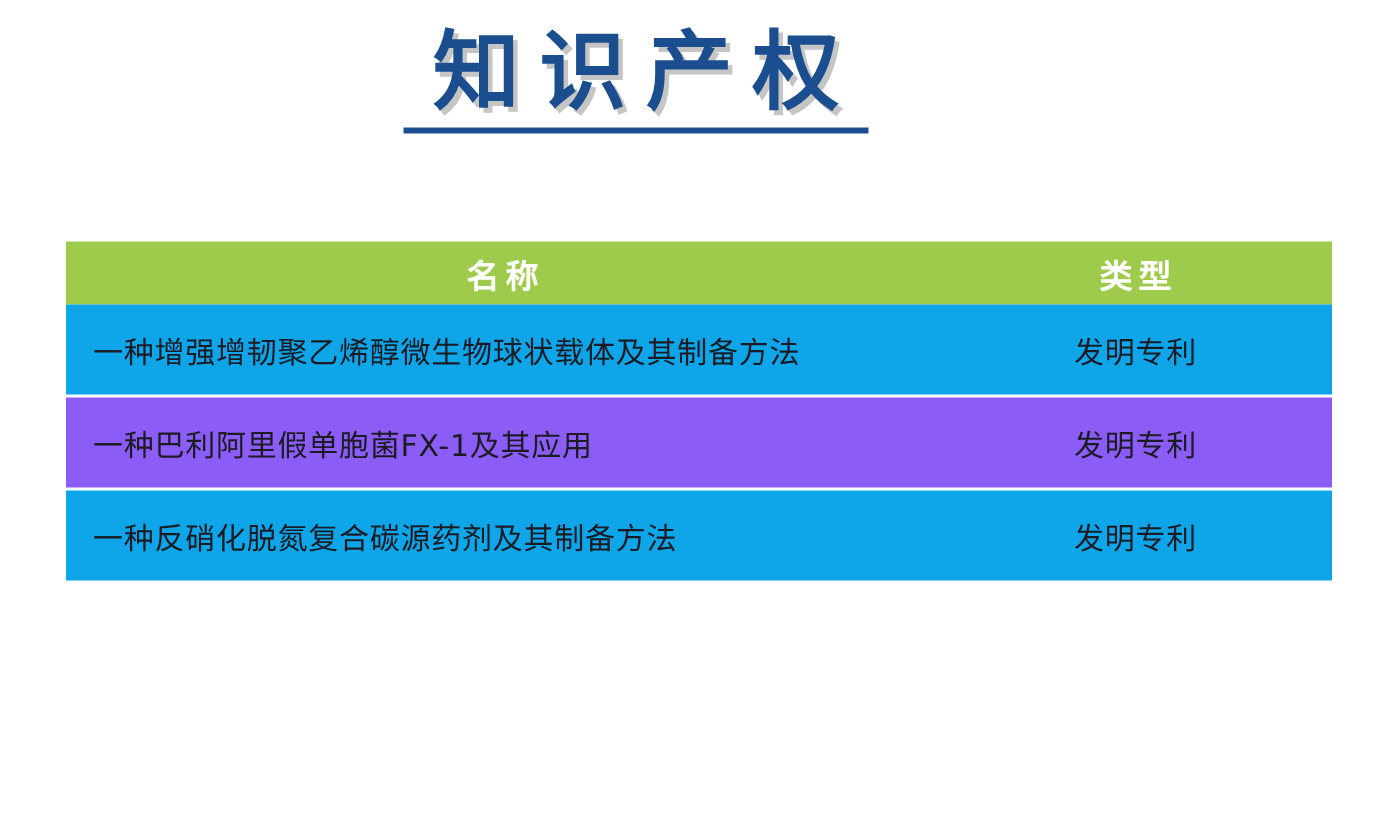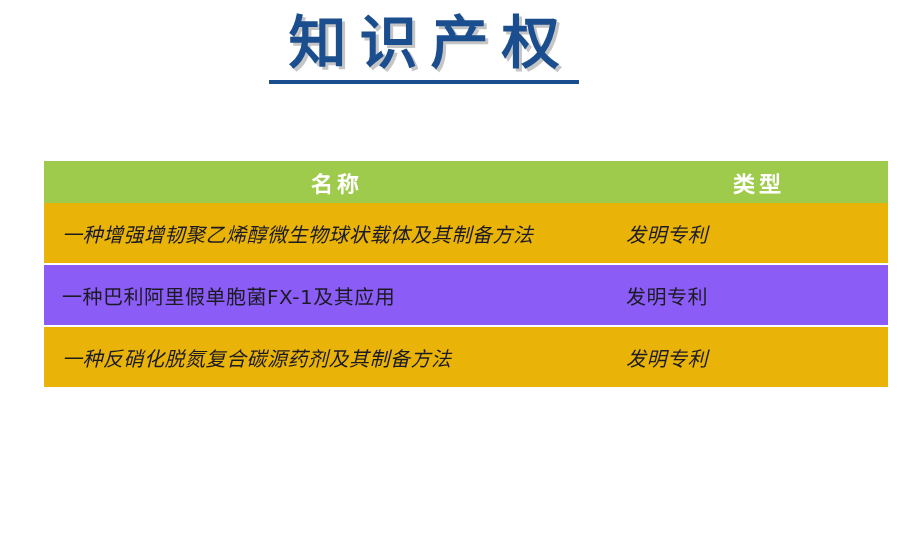--- a/index.html
+++ b/index.html
@@ -17,21 +17,21 @@
   }
 
   
   .page-title-wrap {
     position: absolute;
     left: 0;
     top: 14px;
     width: 848px;
     height: 80px;
     display: flex;
-    align-items: flex-start;
+    align-items: center;
     justify-content: center;
   }
   .page-title {
     font-size: 58px;
     font-weight: bold;
     color: #1b4e8e;
     letter-spacing: 13px;
     text-indent: 13px;
     line-height: 1;
     padding: 0 6px 8px 6px;
@@ -72,30 +72,30 @@
     font-size: 20px;
     color: #1b1b24;
     vertical-align: middle;
     border: none;
     border-bottom: 2px solid #ffffff;
     font-weight: normal;
   }
   .ip-table tbody tr:last-child td {
     border-bottom: none;
   }
-  .ip-table tbody tr.row-odd td  { background: #eab308; font-style: italic; }
+  .ip-table tbody tr.row-odd td  { background: #0ea5e9; }
   .ip-table tbody tr.row-even td { background: #8b5cf6; }
 
   .cell-name {
     text-align: left;
     padding-left: 18px !important;
     letter-spacing: 0.5px;
   }
   .cell-type {
-    text-align: left;
+    text-align: center;
     letter-spacing: 0.5px;
   }
 </style>
 </head>
 <body>
 
 <div class="page-title-wrap">
   <div class="page-title">知识产权</div>
 </div>
 

